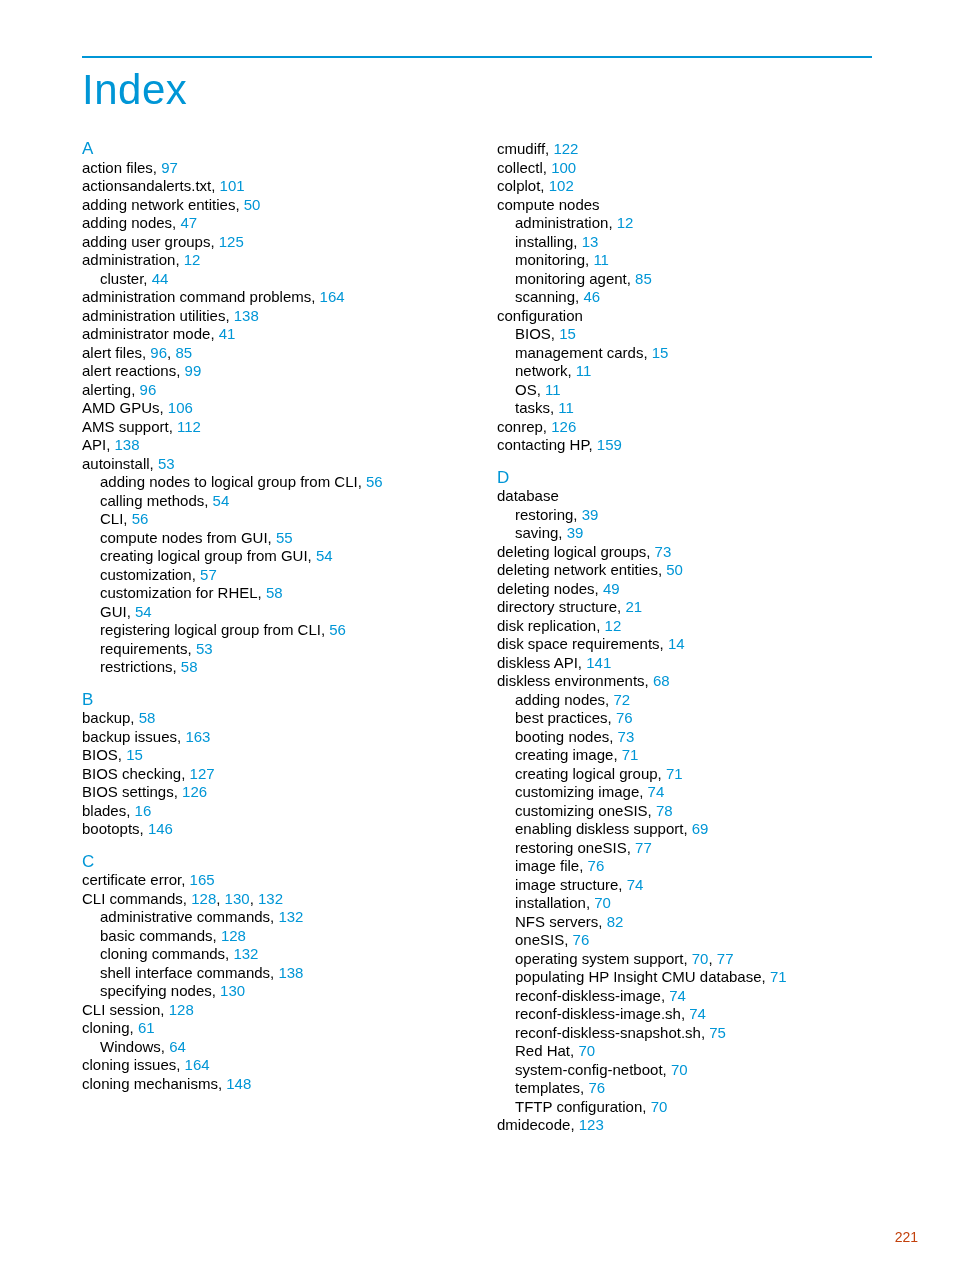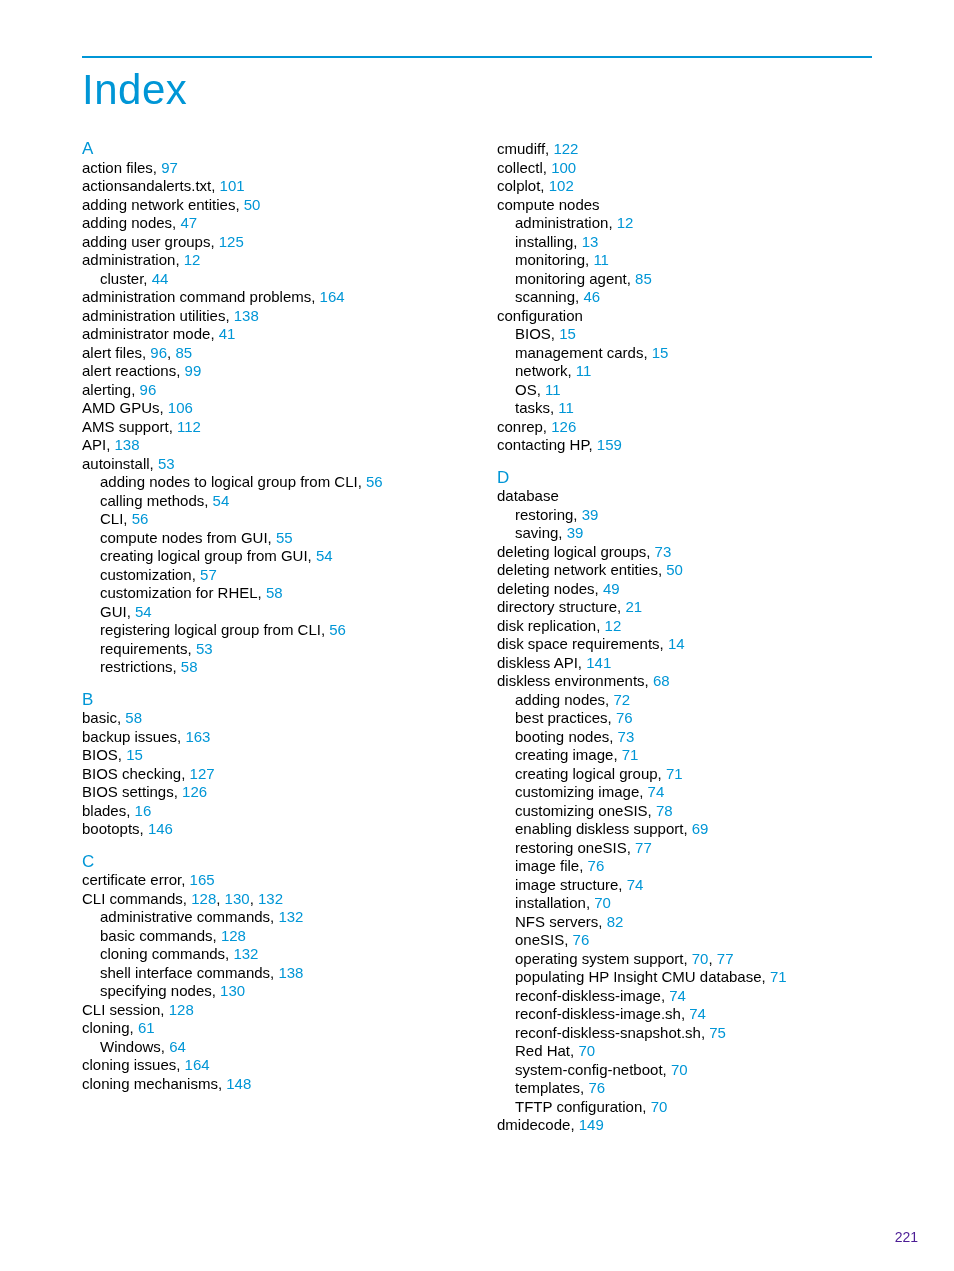--- a/index.html
+++ b/index.html
@@ -49,21 +49,21 @@
   .col .letter:first-child { margin-top: 0; }
   .e0 { padding-left: 0; }
   .e1 { padding-left: 18px; }
   .ref { color: #0096d6; }
   .comma { color: #000; }
   .pagenum {
     position: absolute;
     right: 36px;
     bottom: 26px;
     font-size: 14px;
-    color: #4c1d95;
+    color: #c2410c;
   }
 </style>
 </head>
 <body>
 
 <div class="page">
   <div class="rule"></div>
   <h1 class="title">Index</h1>
   <div class="cols">
     <div class="col" id="col0">
@@ -90,21 +90,21 @@
         <div class="e1"><span>CLI, </span><span class="ref">56</span></div>
         <div class="e1"><span>compute nodes from GUI, </span><span class="ref">55</span></div>
         <div class="e1"><span>creating logical group from GUI, </span><span class="ref">54</span></div>
         <div class="e1"><span>customization, </span><span class="ref">57</span></div>
         <div class="e1"><span>customization for RHEL, </span><span class="ref">58</span></div>
         <div class="e1"><span>GUI, </span><span class="ref">54</span></div>
         <div class="e1"><span>registering logical group from CLI, </span><span class="ref">56</span></div>
         <div class="e1"><span>requirements, </span><span class="ref">53</span></div>
         <div class="e1"><span>restrictions, </span><span class="ref">58</span></div>
         <div class="letter">B</div>
-        <div class="e0"><span>basic, </span><span class="ref">58</span></div>
+        <div class="e0"><span>backup, </span><span class="ref">58</span></div>
         <div class="e0"><span>backup issues, </span><span class="ref">163</span></div>
         <div class="e0"><span>BIOS, </span><span class="ref">15</span></div>
         <div class="e0"><span>BIOS checking, </span><span class="ref">127</span></div>
         <div class="e0"><span>BIOS settings, </span><span class="ref">126</span></div>
         <div class="e0"><span>blades, </span><span class="ref">16</span></div>
         <div class="e0"><span>bootopts, </span><span class="ref">146</span></div>
         <div class="letter">C</div>
         <div class="e0"><span>certificate error, </span><span class="ref">165</span></div>
         <div class="e0"><span>CLI commands, </span><span class="ref">128</span><span class="comma">, </span><span class="ref">130</span><span class="comma">, </span><span class="ref">132</span></div>
         <div class="e1"><span>administrative commands, </span><span class="ref">132</span></div>
@@ -164,17 +164,17 @@
         <div class="e1"><span>oneSIS, </span><span class="ref">76</span></div>
         <div class="e1"><span>operating system support, </span><span class="ref">70</span><span class="comma">, </span><span class="ref">77</span></div>
         <div class="e1"><span>populating HP Insight CMU database, </span><span class="ref">71</span></div>
         <div class="e1"><span>reconf-diskless-image, </span><span class="ref">74</span></div>
         <div class="e1"><span>reconf-diskless-image.sh, </span><span class="ref">74</span></div>
         <div class="e1"><span>reconf-diskless-snapshot.sh, </span><span class="ref">75</span></div>
         <div class="e1"><span>Red Hat, </span><span class="ref">70</span></div>
         <div class="e1"><span>system-config-netboot, </span><span class="ref">70</span></div>
         <div class="e1"><span>templates, </span><span class="ref">76</span></div>
         <div class="e1"><span>TFTP configuration, </span><span class="ref">70</span></div>
-        <div class="e0"><span>dmidecode, </span><span class="ref">149</span></div>
+        <div class="e0"><span>dmidecode, </span><span class="ref">123</span></div>
       </div>
   </div>
 </div>
 <div class="pagenum">221</div>
 
 </body></html>

